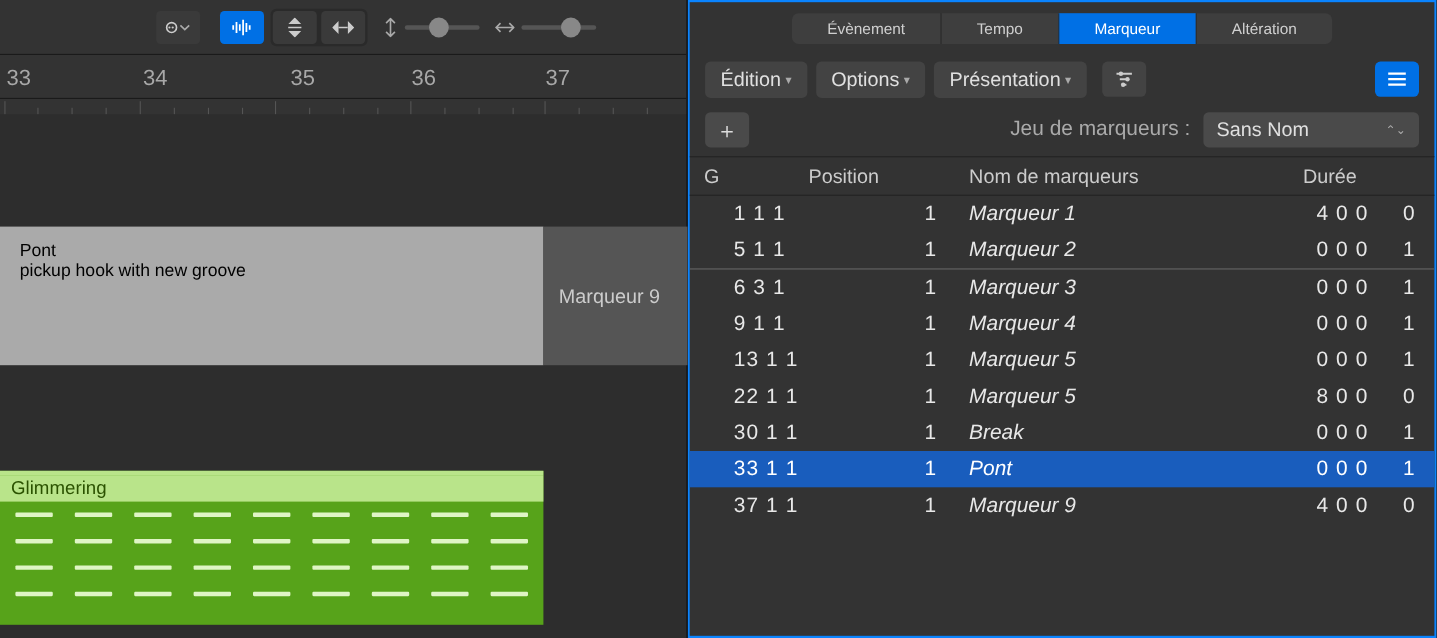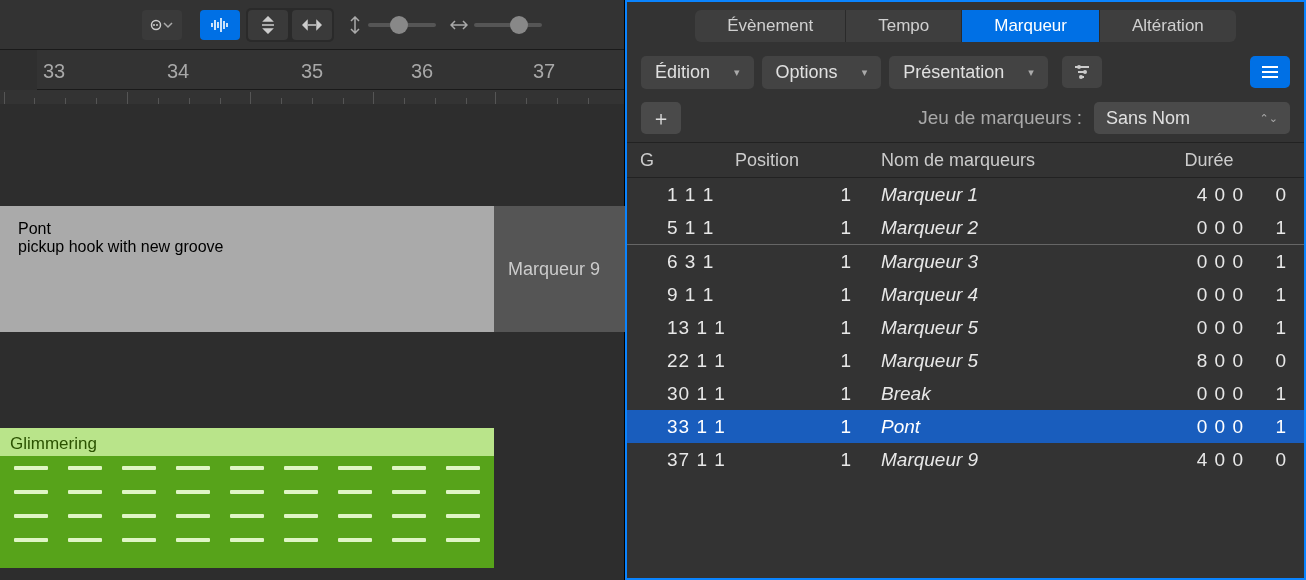--- a/index.html
+++ b/index.html
@@ -8,44 +8,44 @@
 
 .left { width:625px; height:100%; background:#2f2f2f; position:relative; border-right:1px solid #000; }
 .toolbar { height:50px; background:#333; display:flex; align-items:center; padding:0 8px; gap:6px; border-bottom:1px solid #1a1a1a; }
 .tool-group { display:flex; gap:4px; background:#2a2a2a; border-radius:5px; padding:2px; }
 .tool-btn { width:40px; height:30px; background:#3a3a3a; border:none; border-radius:4px; display:flex; align-items:center; justify-content:center; cursor:pointer; color:#ccc; }
 .tool-btn.active { background:#0070e5; color:#fff; }
 .slider-group { display:flex; align-items:center; gap:6px; margin-left:8px; }
 .slider-track { width:68px; height:4px; background:#555; border-radius:2px; position:relative; }
 .slider-knob { width:18px; height:18px; background:#888; border-radius:50%; position:absolute; top:-7px; }
 
-.ruler { height:40px; background:#333; border-bottom:1px solid #1a1a1a; position:relative; display:flex; align-items:center;margin-left:37px; }
+.ruler { height:40px; background:#333; border-bottom:1px solid #1a1a1a; position:relative; display:flex; align-items:center; }
 .ruler-num { position:absolute; top:10px; color:#a8a8a8; font-size:20px; font-weight:500; }
 .tick { position:absolute; bottom:0; width:1px; background:#555; }
 
 .track-area { position:relative; }
 
 .audio-region { position:absolute; left:0; top:440px; width:494px; height:140px; background:#57a31a; border-top:4px solid #b9e48a; }
 .audio-header { height:24px; background:#b9e48a; color:#2b5200; font-size:17px; padding:2px 10px; }
 .waveform { padding:10px 14px; display:flex; flex-direction:column; gap:20px; }
 .wave-row { display:flex; gap:20px; }
 .wave-dash { width:34px; height:4px; background:#dff5c5; border-radius:1px; }
 
 
 .right { flex:1; background:#333; border:2px solid #0a84ff; display:flex; flex-direction:column; }
 .tabs { height:48px; display:flex; align-items:center; justify-content:center; gap:0; padding:8px 20px; }
-.tab { padding:6px 32px; color:#d0d0d0; font-size:17px; cursor:pointer; border-radius:6px; background:#3e3e3e; }
+.tab { padding:6px 32px; color:#d0d0d0; font-size:14px; cursor:pointer; border-radius:6px; background:#3e3e3e; }
 .tab.active { background:#0070e5; color:#fff; }
 .tab:first-child { border-radius:6px 0 0 6px; }
 .tab:last-child { border-radius:0 6px 6px 0; }
 .tab:not(:first-child):not(:last-child){ border-radius:0; }
 .tab+.tab { border-left:1px solid #2a2a2a; }
 
 .menubar { height:44px; display:flex; align-items:center; padding:6px 14px; gap:8px; }
-.menu { padding:6px 14px; background:#434343; border-radius:5px; color:#e0e0e0; font-size:18px; display:flex; align-items:center; gap:24px; cursor:pointer;justify-content:space-between; }
+.menu { padding:6px 14px; background:#434343; border-radius:5px; color:#e0e0e0; font-size:18px; display:flex; align-items:center; gap:4px; cursor:pointer;justify-content:space-between; }
 .chev { font-size:11px; color:#aaa; }
 .icon-btn { width:40px; height:32px; background:#434343; border-radius:5px; display:flex; align-items:center; justify-content:center; cursor:pointer; color:#ccc; margin-left:6px;}
 .icon-btn.active { background:#0070e5; color:#fff; }
 .spacer { flex:1; }
 
 .setbar { height:48px; display:flex; align-items:center; padding:6px 14px; gap:12px; }
 .add-btn { width:40px; height:32px; background:#4a4a4a; border-radius:5px; display:flex; align-items:center; justify-content:center; color:#ddd; font-size:20px; cursor:pointer; }
 .set-label { color:#aaa; font-size:19px; }
 .set-select { flex:0 0 196px; height:32px; background:#4a4a4a; border-radius:5px; color:#e0e0e0; font-size:18px; padding:0 12px; display:flex; align-items:center; justify-content:space-between; cursor:pointer; }
 

